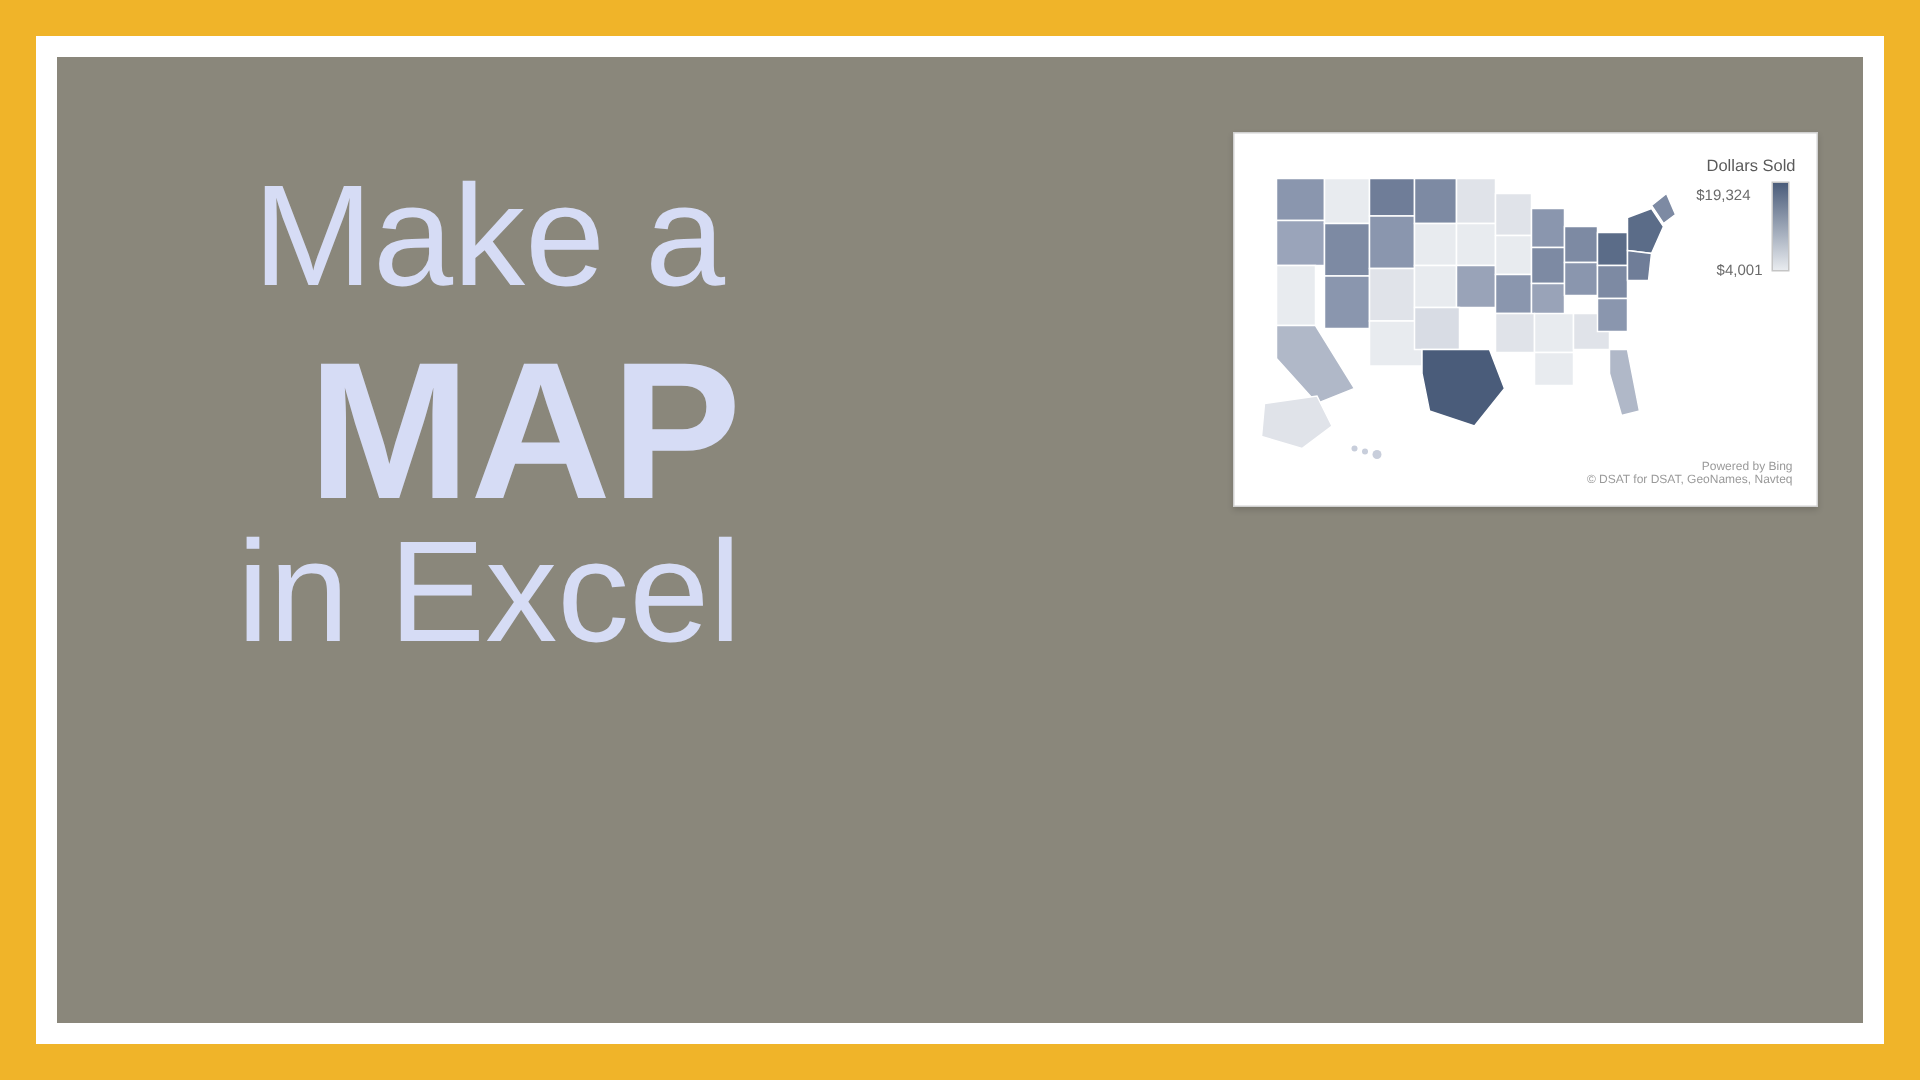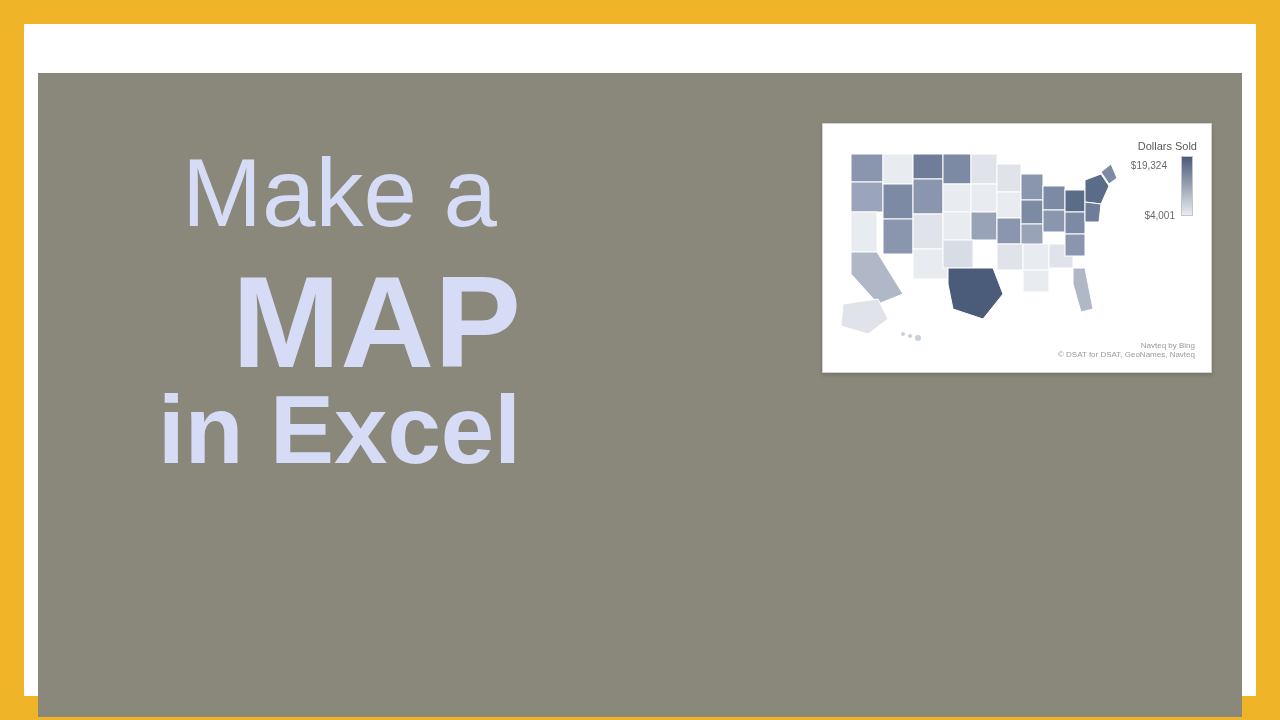--- a/index.html
+++ b/index.html
@@ -11,34 +11,33 @@
   }
   .inner-white {
     width: 100%; height: 100%;
     background: #ffffff;
     padding: 14px;
   }
   .canvas {
     width: 100%; height: 100%;
     background: #8a877b;
     position: relative;
-    margin-top: 35px;
   }
   .title-block {
     position: absolute;
     left: 120px;
     top: 70px;
     text-align: center;
     color: #d6dcf5;
     line-height: 1.05;
   }
   .t1 { font-size: 96px; font-weight: 400; margin-bottom: 10px; }
   .t2 { font-size: 130px; font-weight: 700; margin-bottom: -10px; text-align: right; }
   .t3 { font-size: 130px; font-weight: 700; margin-bottom: 10px; }
-  .t4 { font-size: 96px; font-weight: 700; text-align: right; }
+  .t4 { font-size: 96px; font-weight: 400; text-align: right; }
 
   .map-card {
     position: absolute;
     right: 30px;
     top: 50px;
     width: 390px;
     height: 250px;
     background: #ffffff;
     border: 1px solid #d0d0d0;
     box-shadow: 0 2px 4px rgba(0,0,0,0.15);
@@ -164,21 +163,21 @@
             </g>
 
             <g fill="#c8cedb">
               <circle cx="70" cy="200" r="2"></circle>
               <circle cx="77" cy="202" r="2"></circle>
               <circle cx="85" cy="204" r="3"></circle>
             </g>
           </svg>
 
           <div class="attrib">
-            <div>Navteq by Bing</div>
+            <div>Powered by Bing</div>
             <div>© DSAT for DSAT, GeoNames, Navteq</div>
           </div>
 
         </div>
       </div>
 
     </div>
   </div>
 </div>
 

